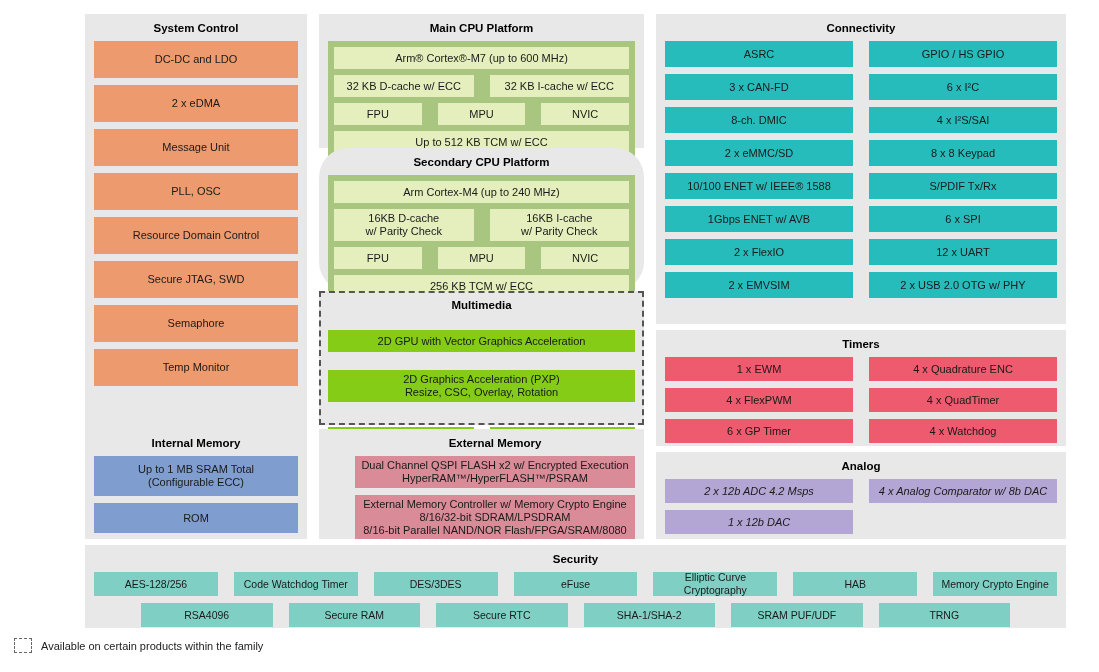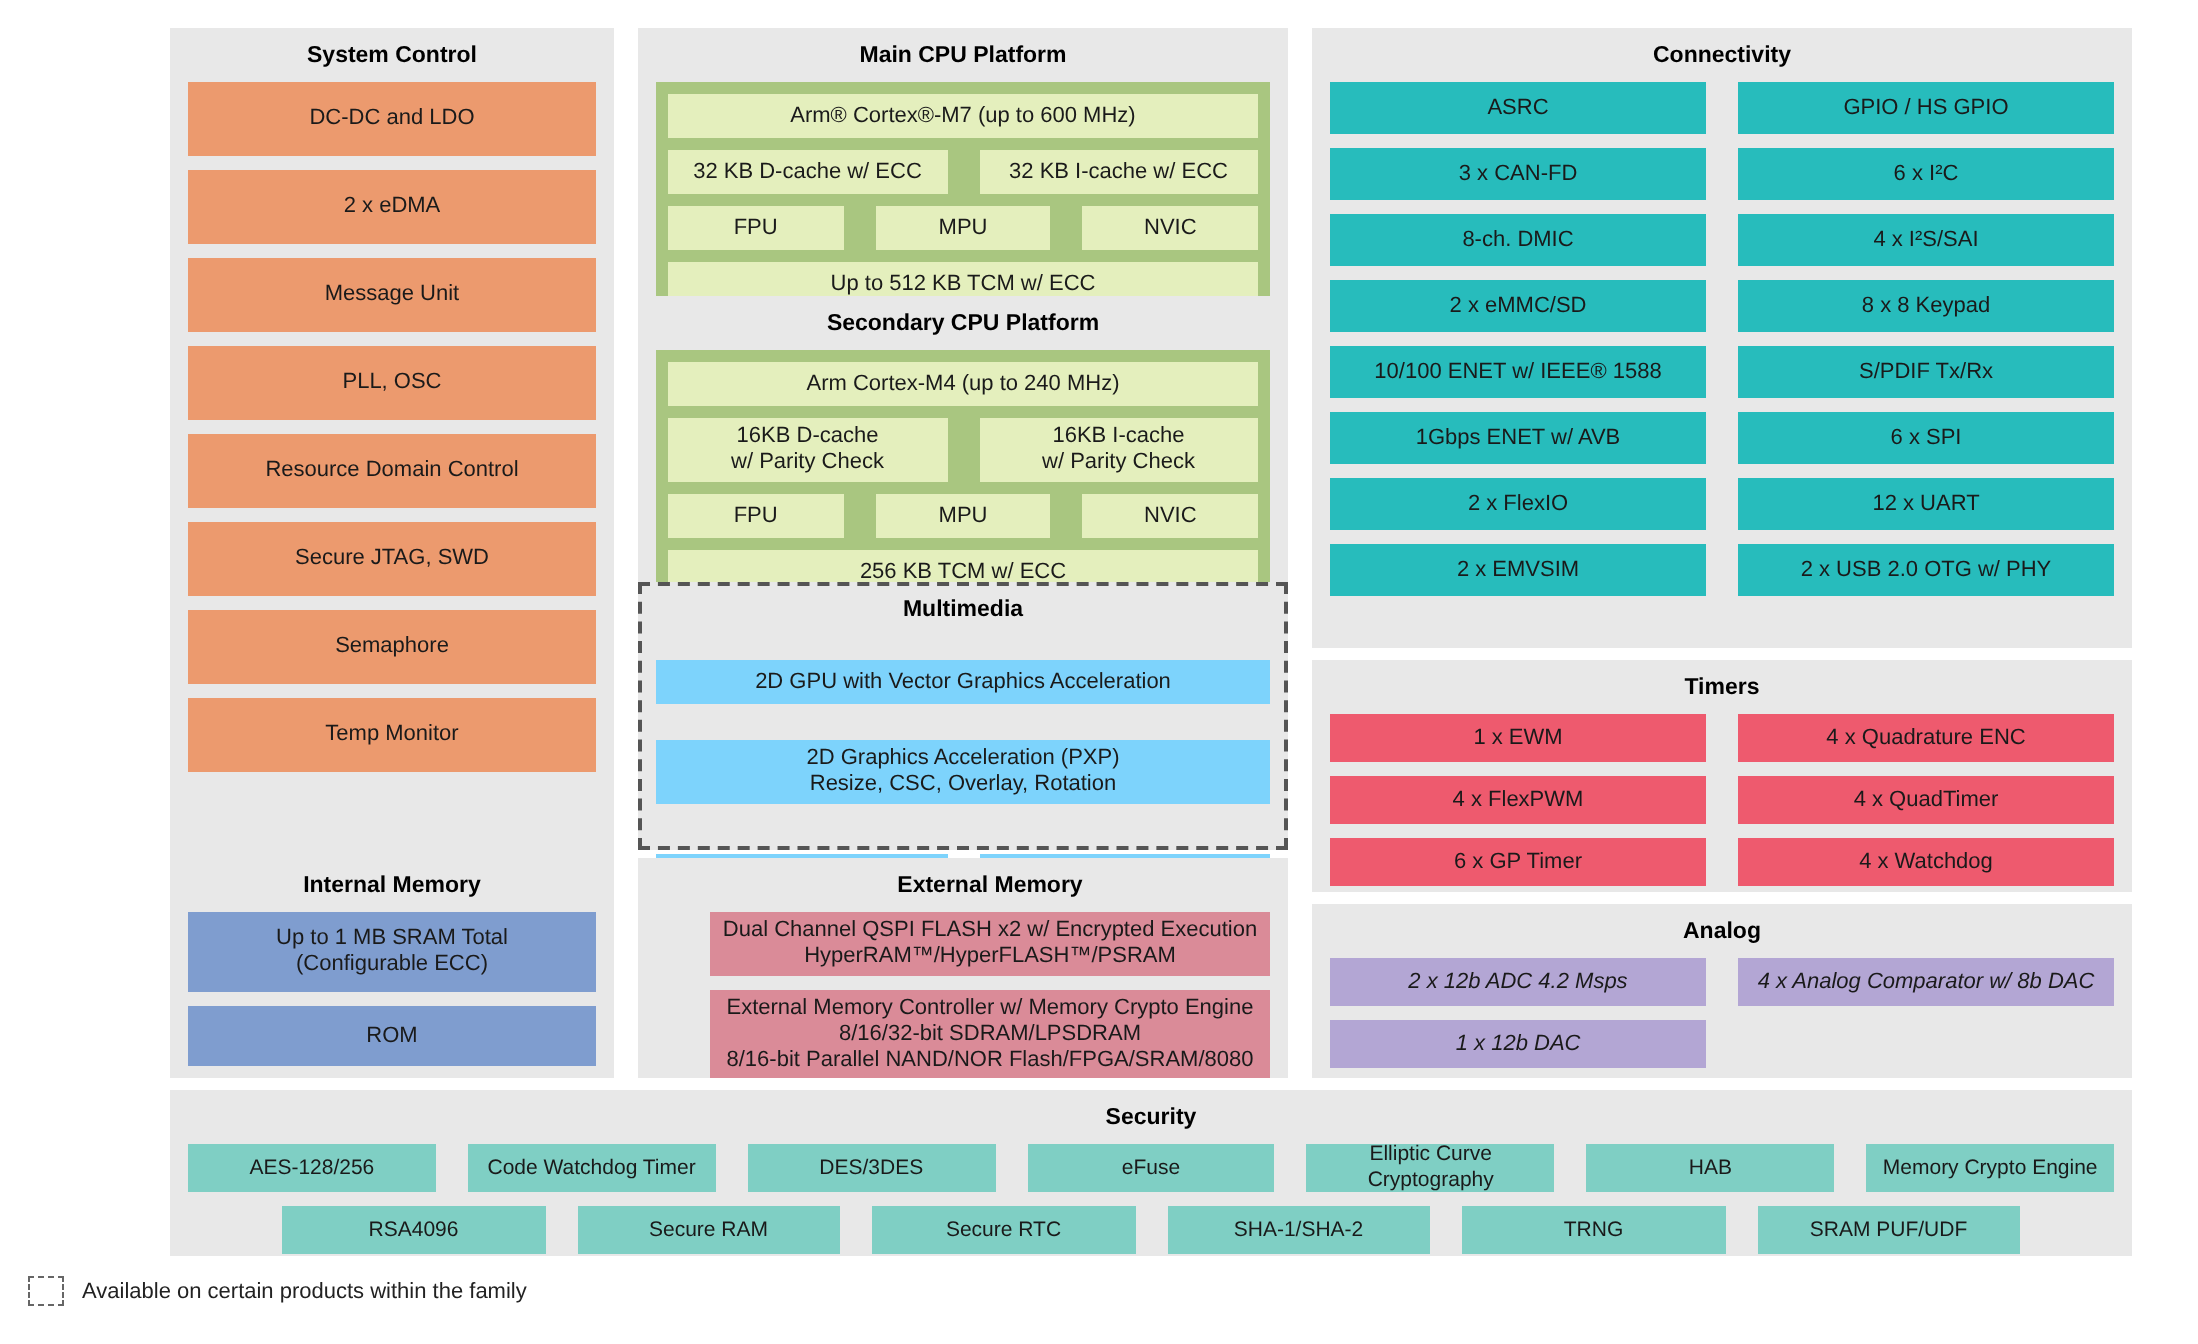--- a/index.html
+++ b/index.html
@@ -55,39 +55,39 @@
   }
   .stack > :last-child {
     margin-bottom: 0;
   }
 
   
   .c-orange { background: #ec9a6e; }
   .c-blue   { background: #7f9dcf; }
   .c-green-outer { background: #a9c680; }
   .c-green-inner { background: #e4efbd; }
-  .c-yellow { background: #7dd3fc; margin-top: 18px; }
+  .c-yellow { background: #84cc16; margin-top: 18px; }
   .c-rose   { background: #da8b98; }
   .c-teal   { background: #27bcbc; }
   .c-pink   { background: #ee5a6e; }
   .c-purple { background: #b3a6d4; }
   .c-mint   { background: #7fcfc4; }
 
   
   #system-control { left: 85px; top: 14px; width: 222px; height: 415px; }
   #system-control .blk { height: 37px; }
 
   
   #internal-memory { left: 85px; top: 429px; width: 222px; height: 110px; }
   #internal-memory .blk.tall { height: 40px; flex-direction: column; }
   #internal-memory .blk.short { height: 30px; }
 
   
   #main-cpu { left: 319px; top: 14px; width: 325px; height: 134px; }
-  #secondary-cpu { left: 319px; top: 148px; width: 325px; height: 143px; }
+  #secondary-cpu { left: 319px; top: 148px; width: 325px; height: 143px; border-radius: 29px; }
   .cpu-inner {
     box-sizing: border-box;
     padding: 6px;
   }
   .cpu-inner > .blk, .cpu-inner > .row { margin-bottom: 6px; }
   .cpu-inner > :last-child { margin-bottom: 0; }
   .cpu-inner .blk { height: 22px; }
   .cpu-inner .blk.two-line { height: 32px; flex-direction: column; }
 
   
@@ -326,22 +326,22 @@
         <div class="blk c-mint">eFuse</div>
         <div class="blk c-mint">Elliptic Curve Cryptography</div>
         <div class="blk c-mint">HAB</div>
         <div class="blk c-mint">Memory Crypto Engine</div>
       </div>
       <div class="row srow2">
         <div class="blk c-mint">RSA4096</div>
         <div class="blk c-mint">Secure RAM</div>
         <div class="blk c-mint">Secure RTC</div>
         <div class="blk c-mint">SHA-1/SHA-2</div>
+        <div class="blk c-mint">SRAM PUF/UDF</div>
         <div class="blk c-mint">TRNG</div>
-        <div class="blk c-mint">SRAM PUF/UDF</div>
       </div>
     </div>
   </div>
 
   <div id="legend">
     <div class="swatch"></div>
     <div>Available on certain products within the family</div>
   </div>
 
 </div>

